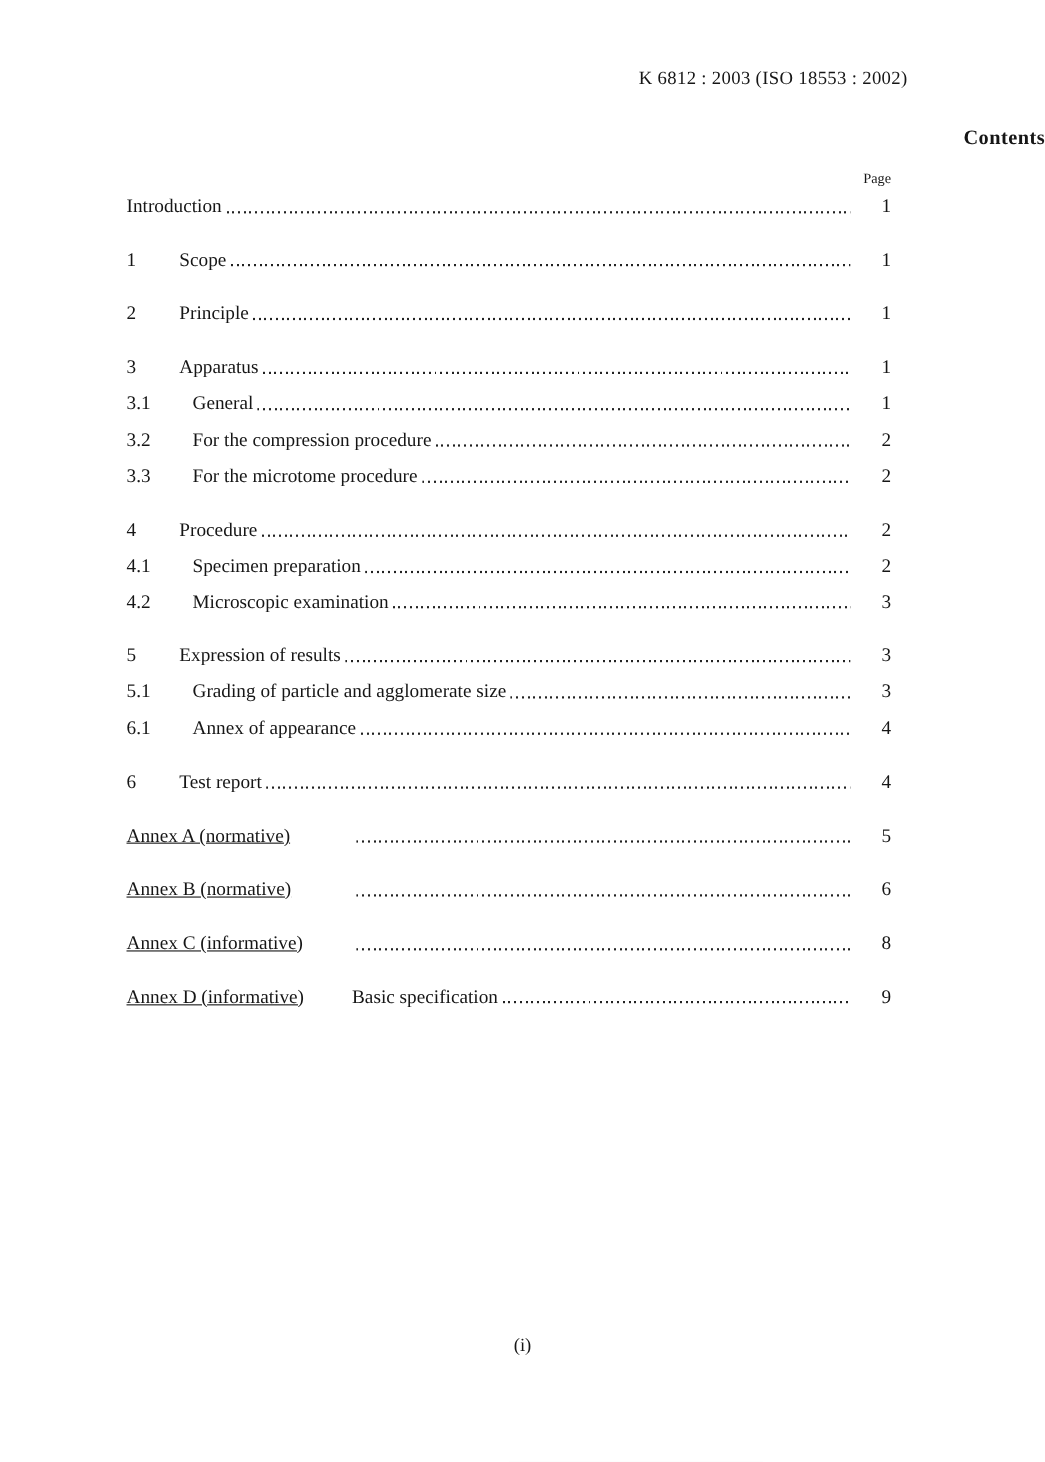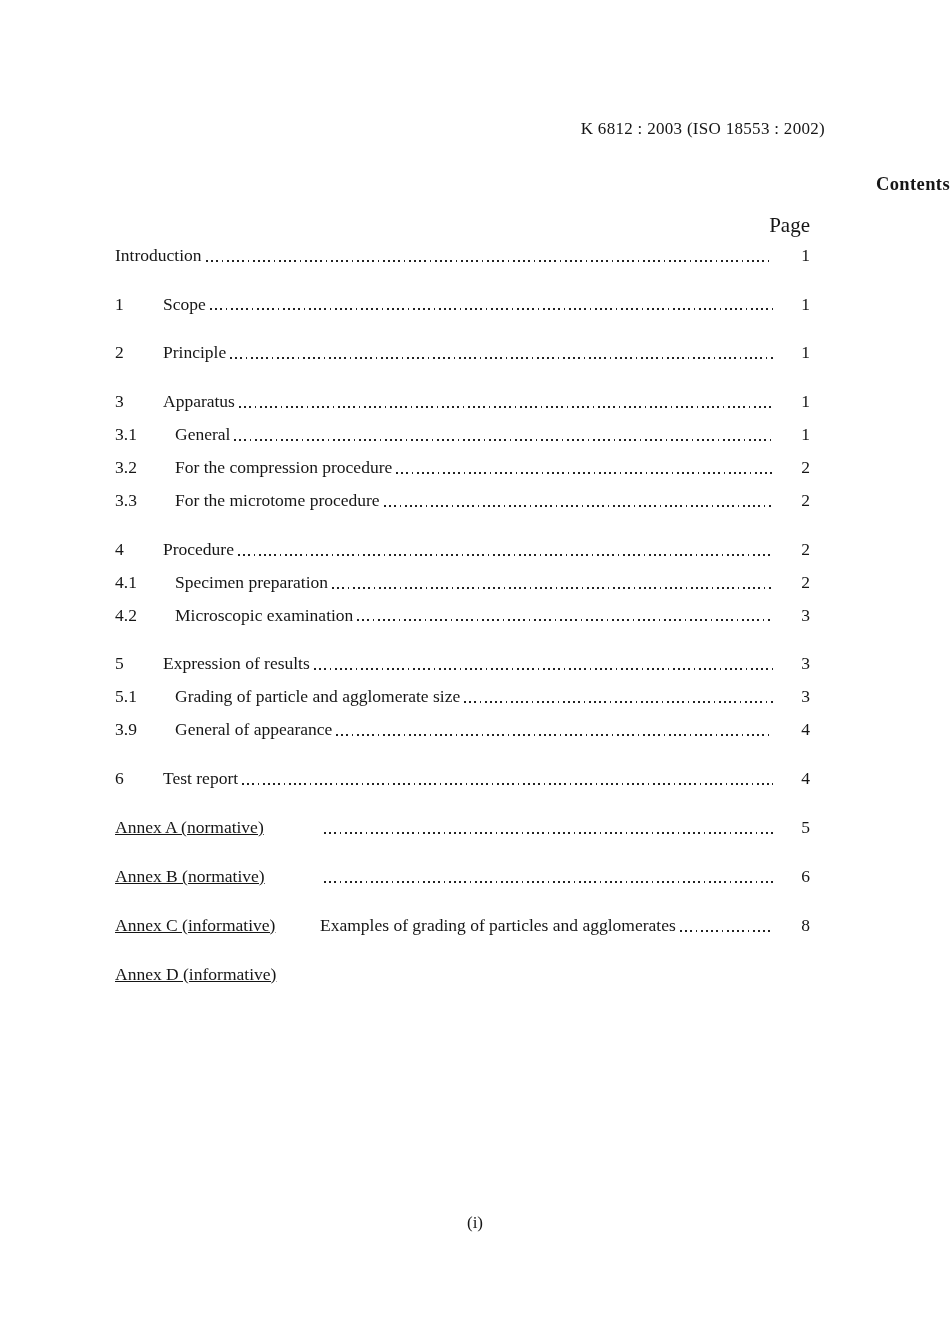--- a/index.html
+++ b/index.html
@@ -13,41 +13,41 @@
     height: 1329px;
     margin: 0 auto;
     background: #ffffff;
     color: #161616;
     font-family: "Liberation Serif", "DejaVu Serif", serif;
     font-size: 17.5px;
     line-height: 1.25;
     overflow: hidden;
   }
   .header-ref {
-    padding-top: 118px;
+    padding-top: 60px;
     padding-right: 125px;
     text-align: right;
     font-size: 17px;
     letter-spacing: 0.3px;
   }
   .doc-title {
     margin-top: 34px;
     text-align: right;
     font-weight: bold;
     font-size: 18.5px;
     letter-spacing: 0.4px;
   }
   .content {
     margin-left: 115px;
     margin-right: 140px; 
   }
   .page-col-label {
     margin-top: 16px;
     text-align: right;
-    font-size: 21px;
+    font-size: 13px;
   }
   
   .toc-list { display: block; }
   .toc-row {
     display: flex;
     align-items: flex-start;
     margin-top: 11px;
   }
   .toc-row.group-start { margin-top: 27px; }
   .toc-row:first-child { margin-top: 6px; }
@@ -205,23 +205,23 @@
   </div>
         <div class="toc-row indent-sub">
     <span class="toc-id">5.1</span>
     <span class="toc-fill">
       <span class="toc-label">Grading of particle and agglomerate size</span>
       <span class="toc-leader"></span>
       <span class="toc-page">3</span>
     </span>
   </div>
         <div class="toc-row indent-sub">
-    <span class="toc-id">3.9</span>
-    <span class="toc-fill">
-      <span class="toc-label">General of appearance</span>
+    <span class="toc-id">6.1</span>
+    <span class="toc-fill">
+      <span class="toc-label">Annex of appearance</span>
       <span class="toc-leader"></span>
       <span class="toc-page">4</span>
     </span>
   </div>
         <div class="toc-row indent-num group-start">
     <span class="toc-id">6</span>
     <span class="toc-fill">
       <span class="toc-label">Test report</span>
       <span class="toc-leader"></span>
       <span class="toc-page">4</span>
@@ -237,27 +237,31 @@
         <div class="toc-row indent-annex group-start">
     <span class="toc-id">Annex B (normative)</span>
     <span class="toc-fill">
       <span class="toc-leader"></span>
       <span class="toc-page">6</span>
     </span>
   </div>
         <div class="toc-row indent-annex group-start">
     <span class="toc-id">Annex C (informative)</span>
     <span class="toc-fill">
-      <span class="toc-label">Examples of grading of particles and agglomerates</span>
       <span class="toc-leader"></span>
       <span class="toc-page">8</span>
     </span>
   </div>
         <div class="toc-row indent-annex group-start">
     <span class="toc-id">Annex D (informative)</span>
+    <span class="toc-fill">
+      <span class="toc-label">Basic specification</span>
+      <span class="toc-leader"></span>
+      <span class="toc-page">9</span>
+    </span>
   </div>
       </div>
 
   </div>
 
   <div class="folio">(i)</div>
 
   <div class="copyright">PROTECTED BY COPYRIGHT</div>
 
 </div>

